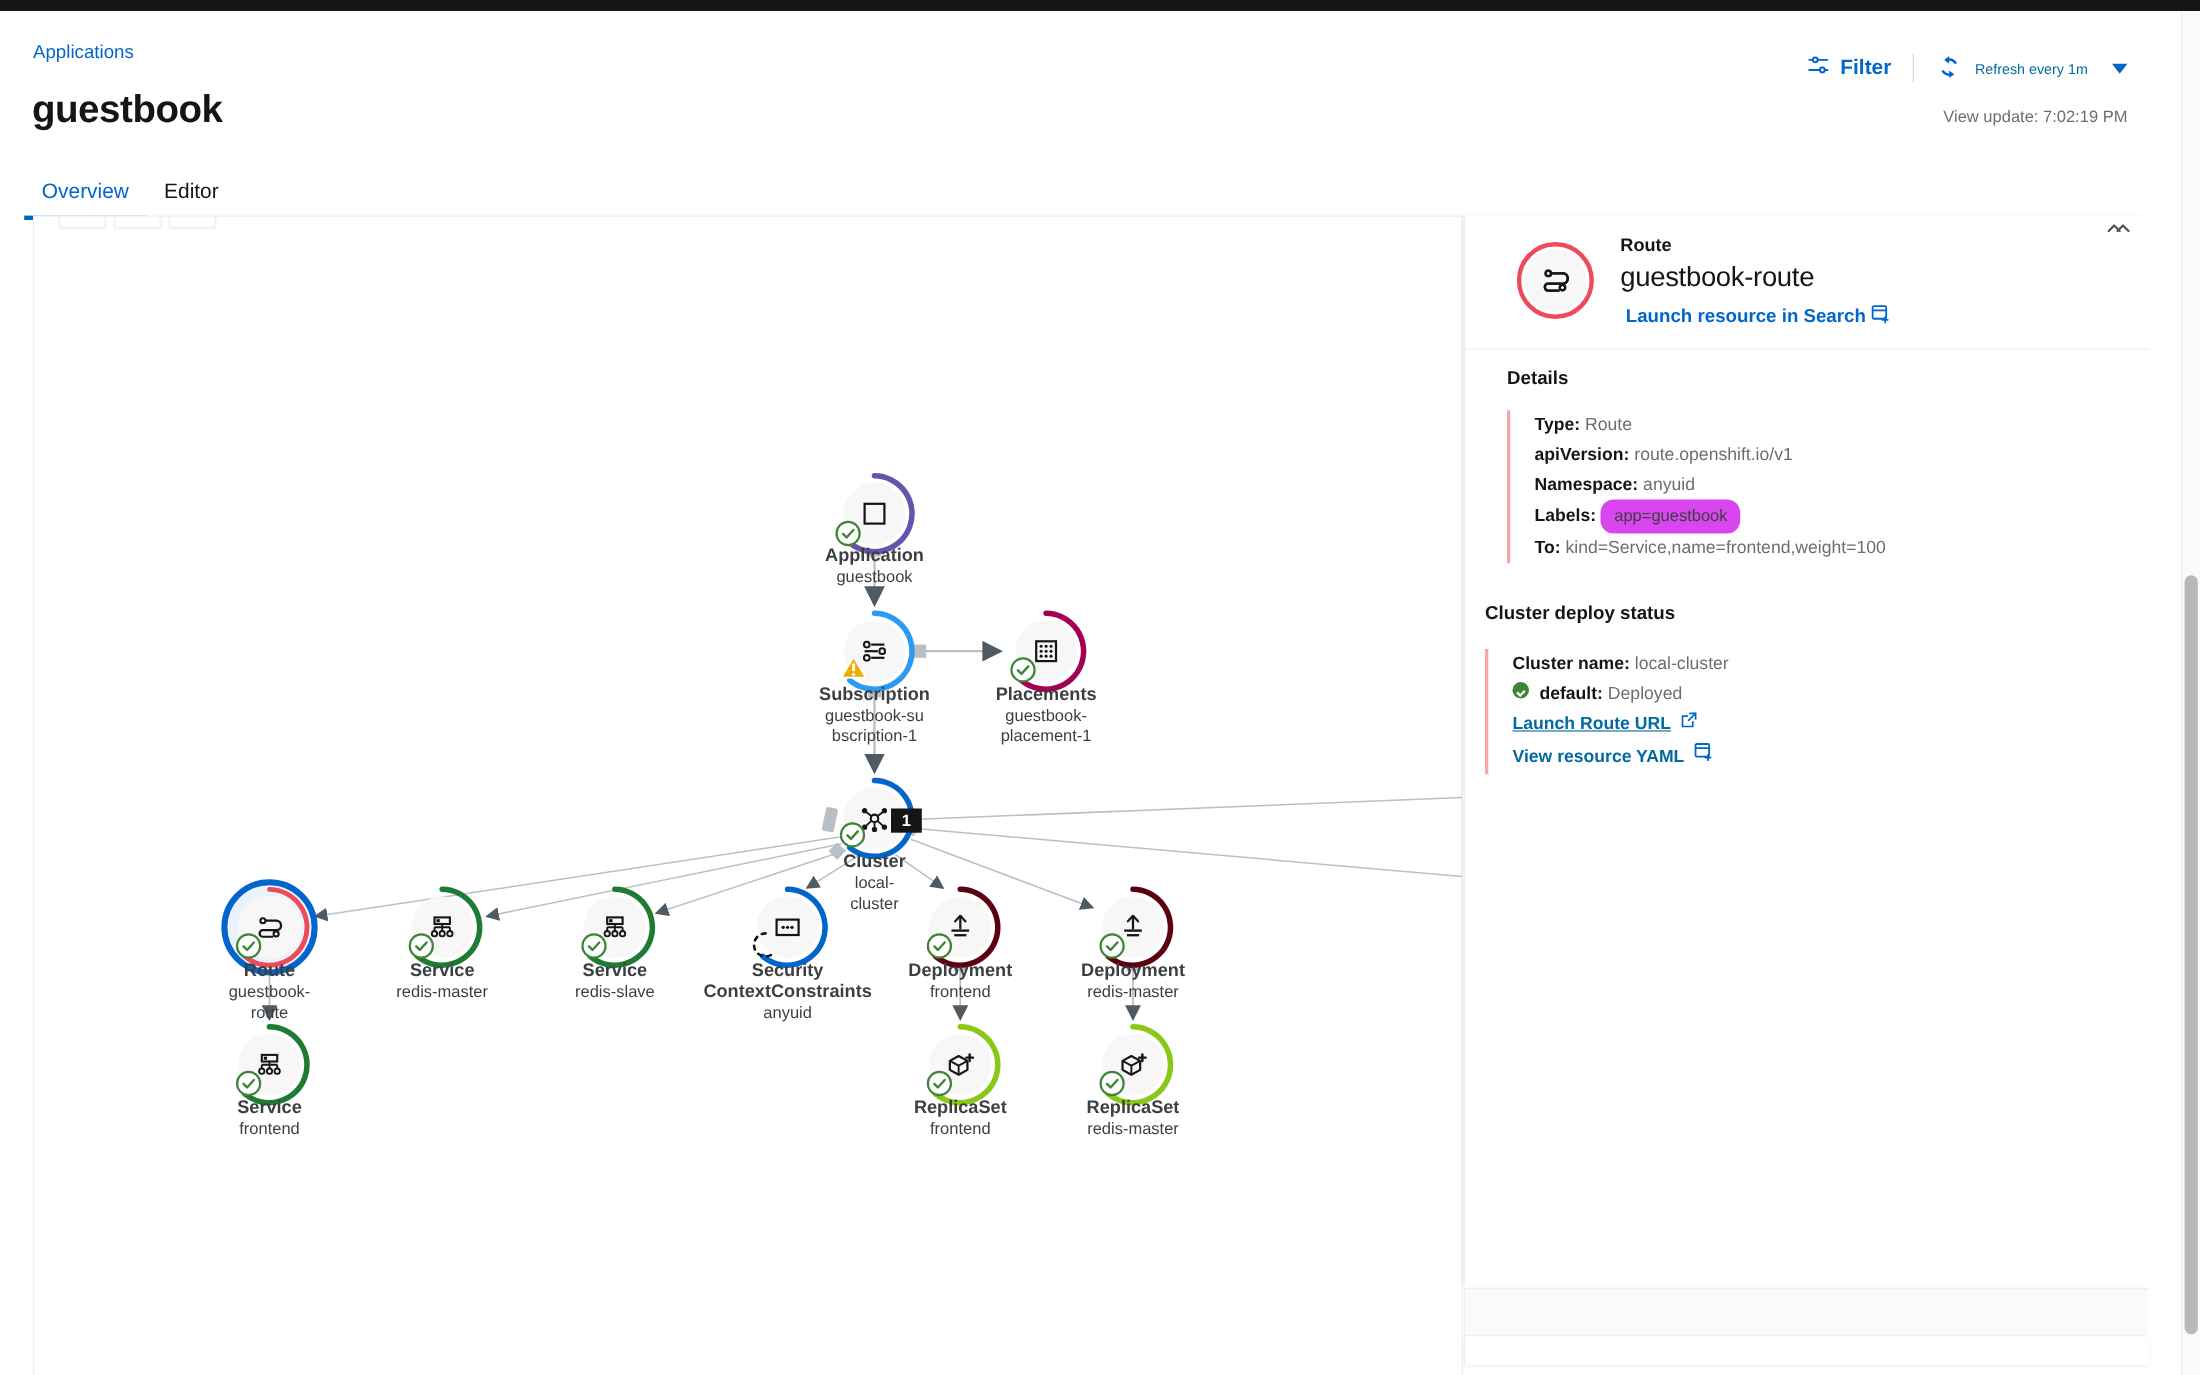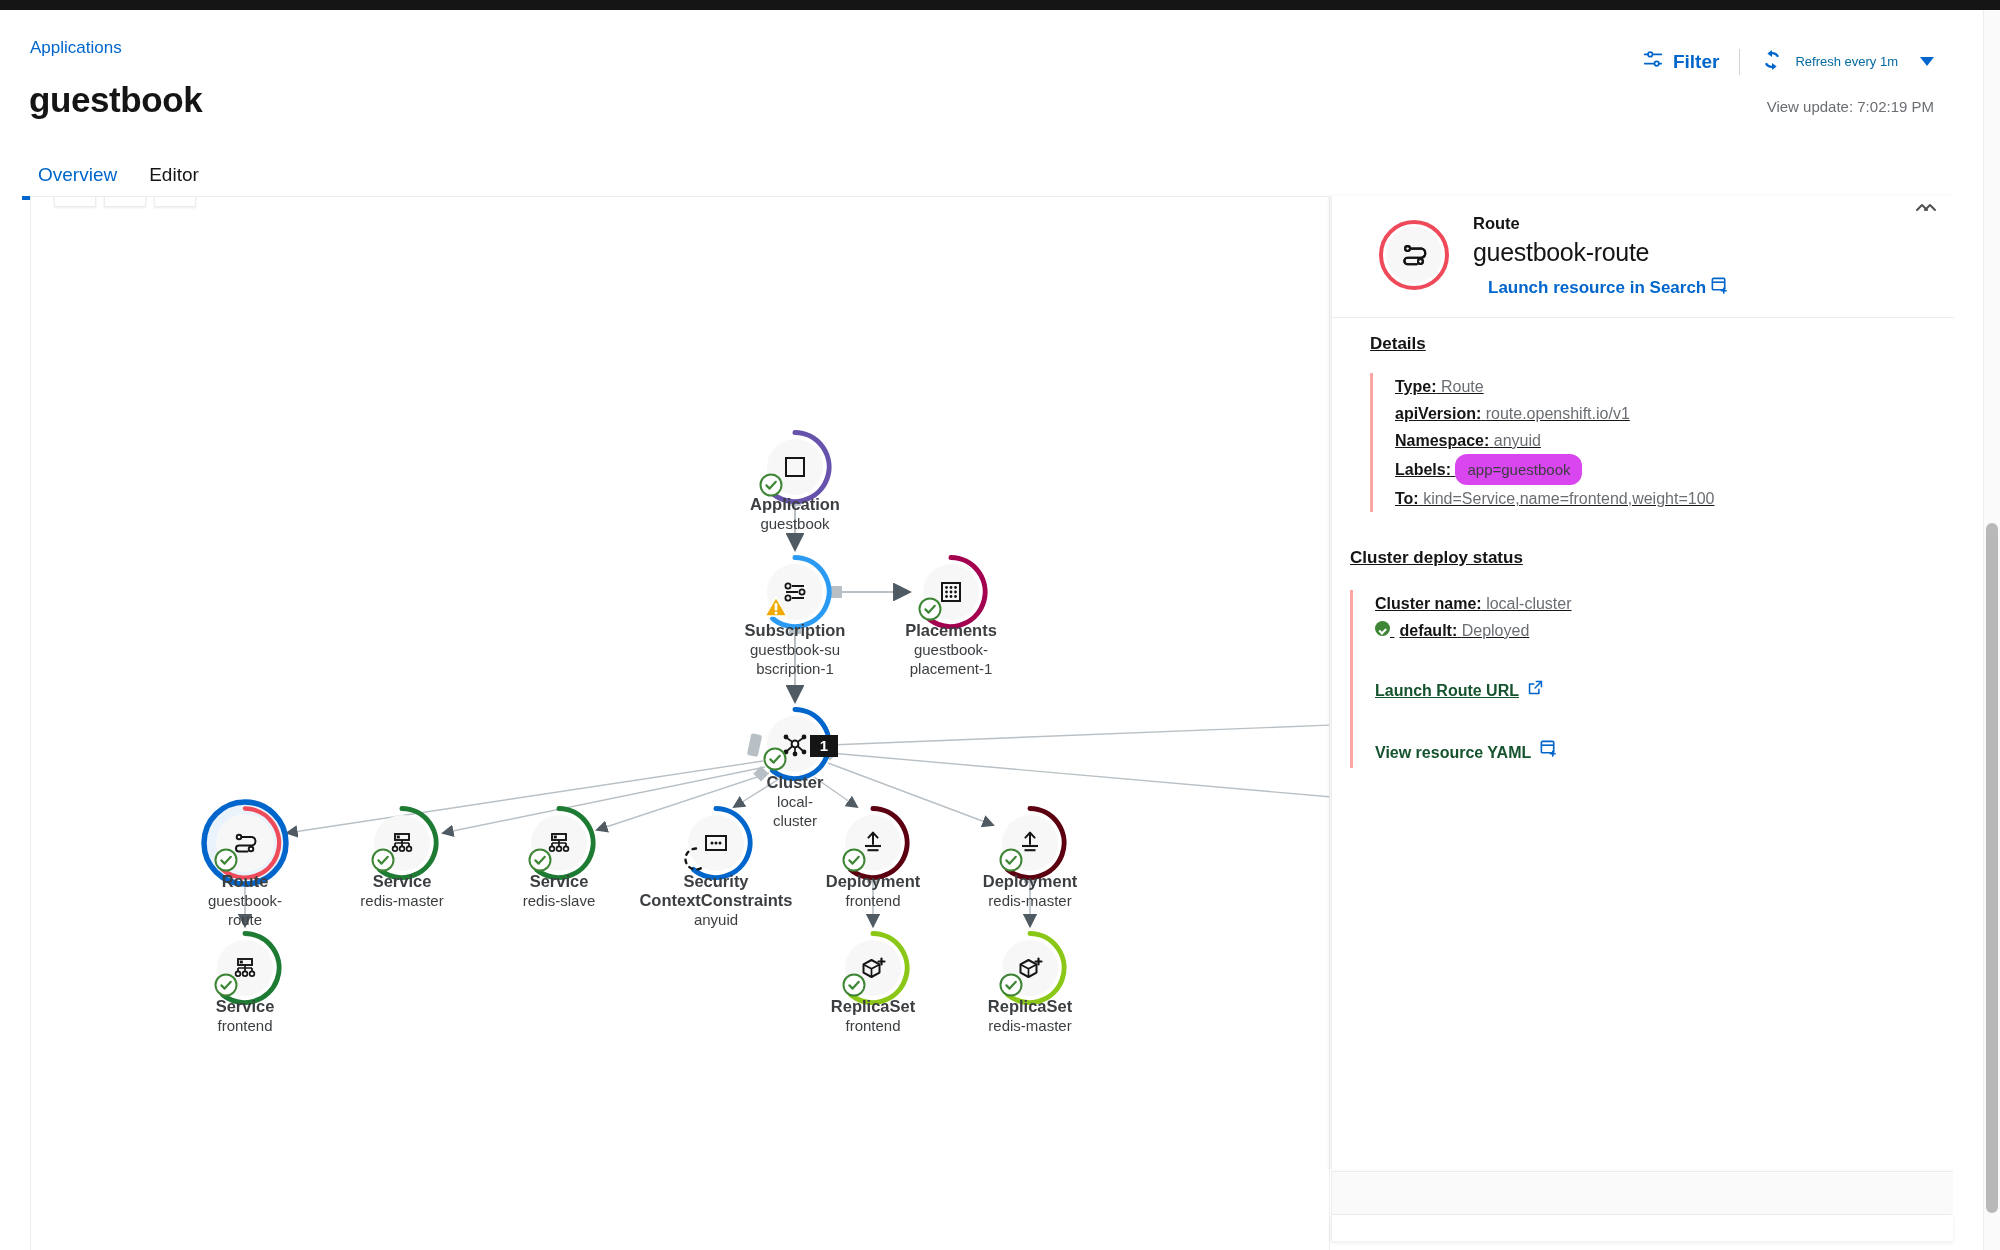--- a/index.html
+++ b/index.html
@@ -62,28 +62,28 @@
     background:#fff; border-left:1px solid #ededed; box-shadow:-2px 0 4px rgba(0,0,0,.05);
   }
   .panel-collapse { position:absolute; right:16px; top:4px; cursor:pointer; color:#4f5255; }
 
   .panel-head { position:absolute; left:0; top:14px; width:622px; height:108px; border-bottom:1px solid #ededed; }
   .res-icon-wrap { position:absolute; left:47px; top:10px; width:70px; height:70px; }
   .res-ring { position:absolute; inset:0; border-radius:50%; border:4px solid #ef4a5a; }
   .res-ring-inner { position:absolute; left:7px; top:7px; width:56px; height:56px; border-radius:50%; background:#f7f7f7; display:flex; align-items:center; justify-content:center; }
   .res-kind { position:absolute; left:141px; top:4px; font-size:16.5px; font-weight:700; color:#151515; }
   .res-name { position:absolute; left:141px; top:28px; font-size:25px; font-weight:400; color:#151515; letter-spacing:-0.3px; }
-  .res-link { position:absolute; left:156px; top:66px; font-size:17px; font-weight:700; color:#0066cc; cursor:pointer; display:flex; align-items:center; gap:4px; }
+  .res-link { position:absolute; left:146px; top:66px; font-size:17px; font-weight:700; color:#0066cc; cursor:pointer; display:flex; align-items:center; gap:4px; }
 
   .panel-section-title { font-size:17px; font-weight:700; color:#151515; }
   .kv-block { border-left:3px solid #fca5a5; padding-left:22px; }
   .kv { font-size:16px; line-height:27px; color:#6a6e73; }
   .kv b { color:#151515; font-weight:700; }
   .chip { display:inline-block; background:#d946ef; border-radius:12px; padding:2px 12px; font-size:15px; color:#3c3f42; }
-  .panel-link { color:#14532d; font-size:16px; font-weight:700; cursor:pointer; display:inline-flex; align-items:center; gap:8px;margin-top:32px; }
+  .panel-link { color:#0369a1; font-size:16px; font-weight:700; cursor:pointer; display:inline-flex; align-items:center; gap:8px; }
   .panel-link.u { text-decoration:underline; }
   .ok-dot { display:inline-block; width:15px; height:15px; border-radius:50%; background:#3e8635; position:relative; }
   .ok-dot::after { content:""; position:absolute; left:4px; top:6.5px; width:5px; height:2.5px; border-left:2px solid #fff; border-bottom:2px solid #fff; transform:rotate(-45deg); }
 
   .panel-footstrip { position:absolute; left:1331px; top:975px; width:622px; height:44px; background:#fafafa; border-left:1px solid #ededed; border-top:1px solid #ededed; border-bottom:1px solid #ededed; }
   .panel-footstrip2 { position:absolute; left:1331px; top:1019px; width:622px; height:26px; background:#fff; border-left:1px solid #ededed; box-shadow:0 2px 4px rgba(0,0,0,.07); }
 
   
   .pg-scroll-track { position:absolute; right:0; top:10px; width:17px; height:1240px; background:#fafafa; border-left:1px solid #ededed; }
   .pg-scroll-thumb { position:absolute; right:2px; top:513px; width:12px; height:690px; background:#b8b8b8; border-radius:6px; }
@@ -440,21 +440,21 @@
           <span>
             <svg width="19" height="19" viewBox="0 0 20 20" fill="none" stroke="#0066cc" stroke-width="1.7">
               <rect x="2.5" y="2.5" width="13" height="12" rx="1.2"></rect>
               <line x1="2.5" y1="6.5" x2="15.5" y2="6.5"></line>
               <path d="M14.5 13 L14.5 18 M12 15.5 L17 15.5" stroke-linecap="round"></path>
             </svg>
           </span>
         </div>
       </div>
 
-      <div style="position:absolute;left:0;top:122px;width:622px;text-decoration:underline;">
+      <div style="position:absolute;left:0;top:122px;width:622px;">
 
         <div class="panel-section-title" style="margin:16px 0 0 38px;">Details</div>
 
         <div class="kv-block" style="margin:19px 0 0 38px;">
           <div class="kv">
             <b>Type:</b>
             <span>Route</span>
           </div>
           <div class="kv">
             <b>apiVersion:</b>

